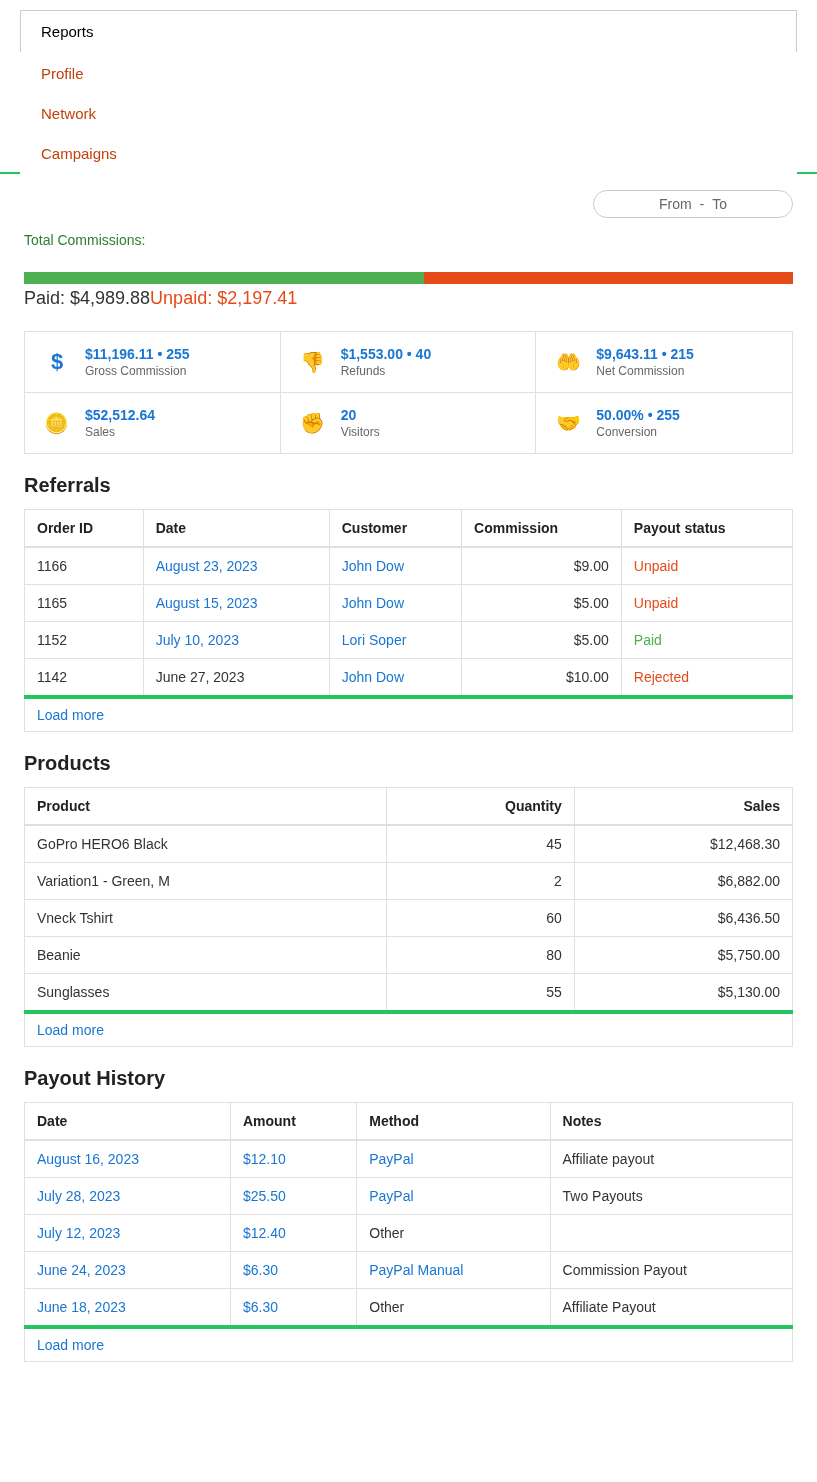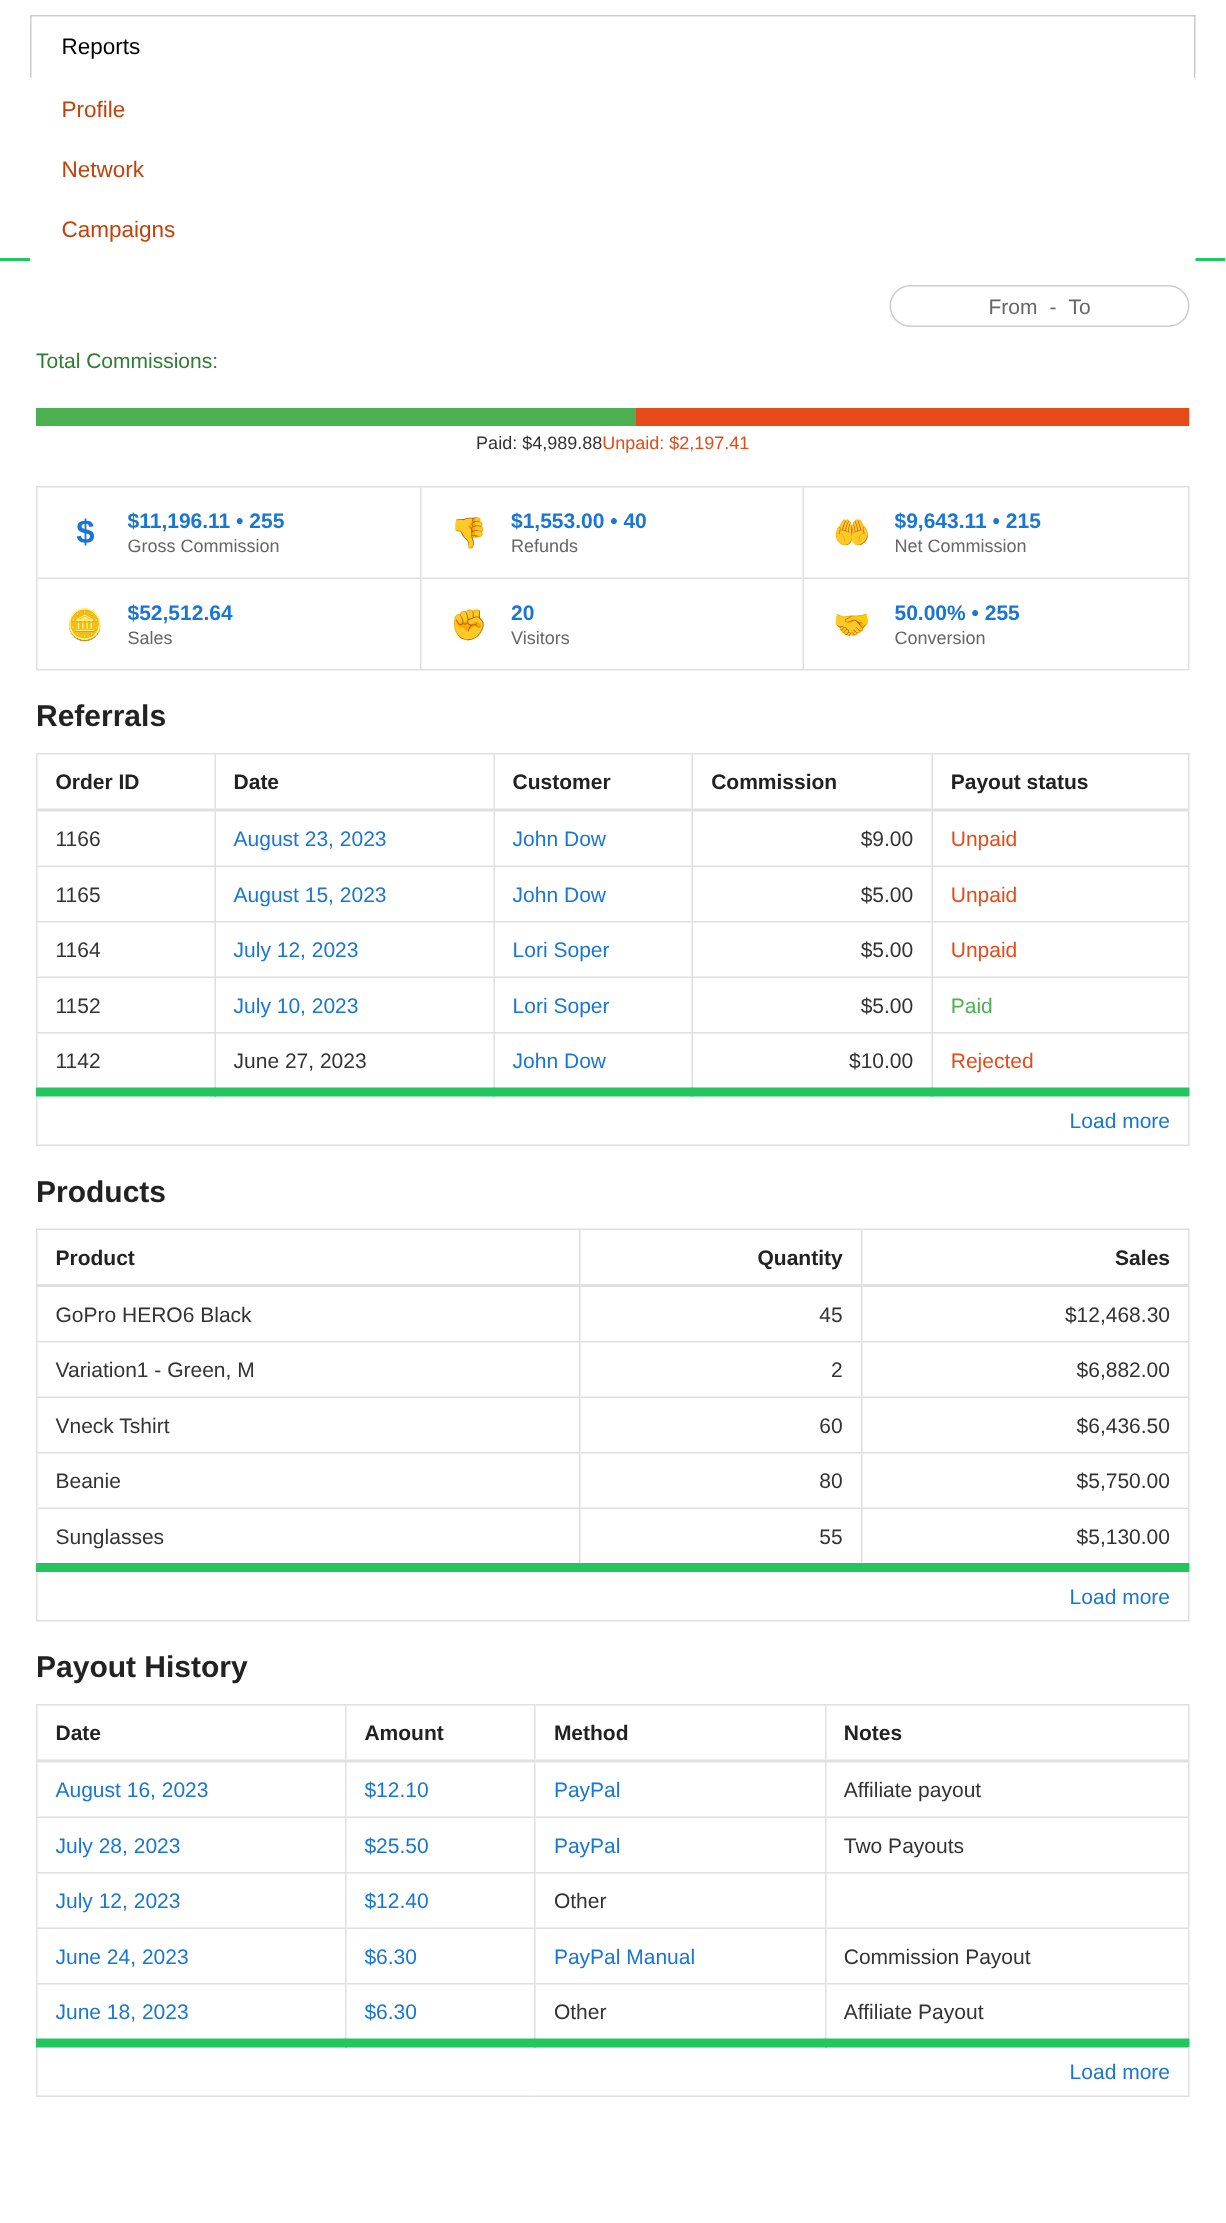--- a/index.html
+++ b/index.html
@@ -77,22 +77,22 @@
     .progress-paid {
       height: 12px;
       background: #4caf50;
     }
     .progress-unpaid {
       height: 12px;
       background: #e64a19;
     }
     .tc-labels-row {
       display: flex;
-      justify-content: center;
-      font-size: 12px;
+      justify-content: flex-start;
+      font-size: 18px;
     }
     .tc-paid-label { color: #333; }
     .tc-unpaid-label { color: #e64a19; }
 
     
     .stats-grid {
       display: grid;
       grid-template-columns: 1fr 1fr 1fr;
       gap: 0;
       margin: 16px 24px;
@@ -168,23 +168,22 @@
     }
     .data-table td:last-child { border-right: none; }
     .data-table tr:last-child td { border-bottom: none; }
     .data-table .align-right { text-align: right; }
 
     .status-unpaid { color: #e64a19; font-weight: 500; }
     .status-paid { color: #4caf50; font-weight: 500; }
     .status-rejected { color: #e64a19; font-weight: 500; }
 
     .load-more-row td {
-      text-align: right;
       padding: 8px 12px;
-      border-top: 6px solid #22c55e;
+      border-top: 4px solid #22c55e;
     }
     .load-more-link {
       color: #1976d2;
       cursor: pointer;
       font-size: 14px;
     }
 
     .link-blue { color: #1976d2; }
 
     
@@ -287,27 +286,20 @@
     <td class="status-unpaid">Unpaid</td>
   </tr>
         <tr>
     <td>1165</td>
     <td class="link-blue">August 15, 2023</td>
     <td class="link-blue" style="cursor:pointer">John Dow</td>
     <td class="align-right">$5.00</td>
     <td class="status-unpaid">Unpaid</td>
   </tr>
         <tr>
-    <td>1164</td>
-    <td class="link-blue">July 12, 2023</td>
-    <td class="link-blue" style="cursor:pointer">Lori Soper</td>
-    <td class="align-right">$5.00</td>
-    <td class="status-unpaid">Unpaid</td>
-  </tr>
-        <tr>
     <td>1152</td>
     <td class="link-blue">July 10, 2023</td>
     <td class="link-blue" style="cursor:pointer">Lori Soper</td>
     <td class="align-right">$5.00</td>
     <td class="status-paid">Paid</td>
   </tr>
         <tr>
     <td>1142</td>
     <td class="">June 27, 2023</td>
     <td class="link-blue" style="cursor:pointer">John Dow</td>

